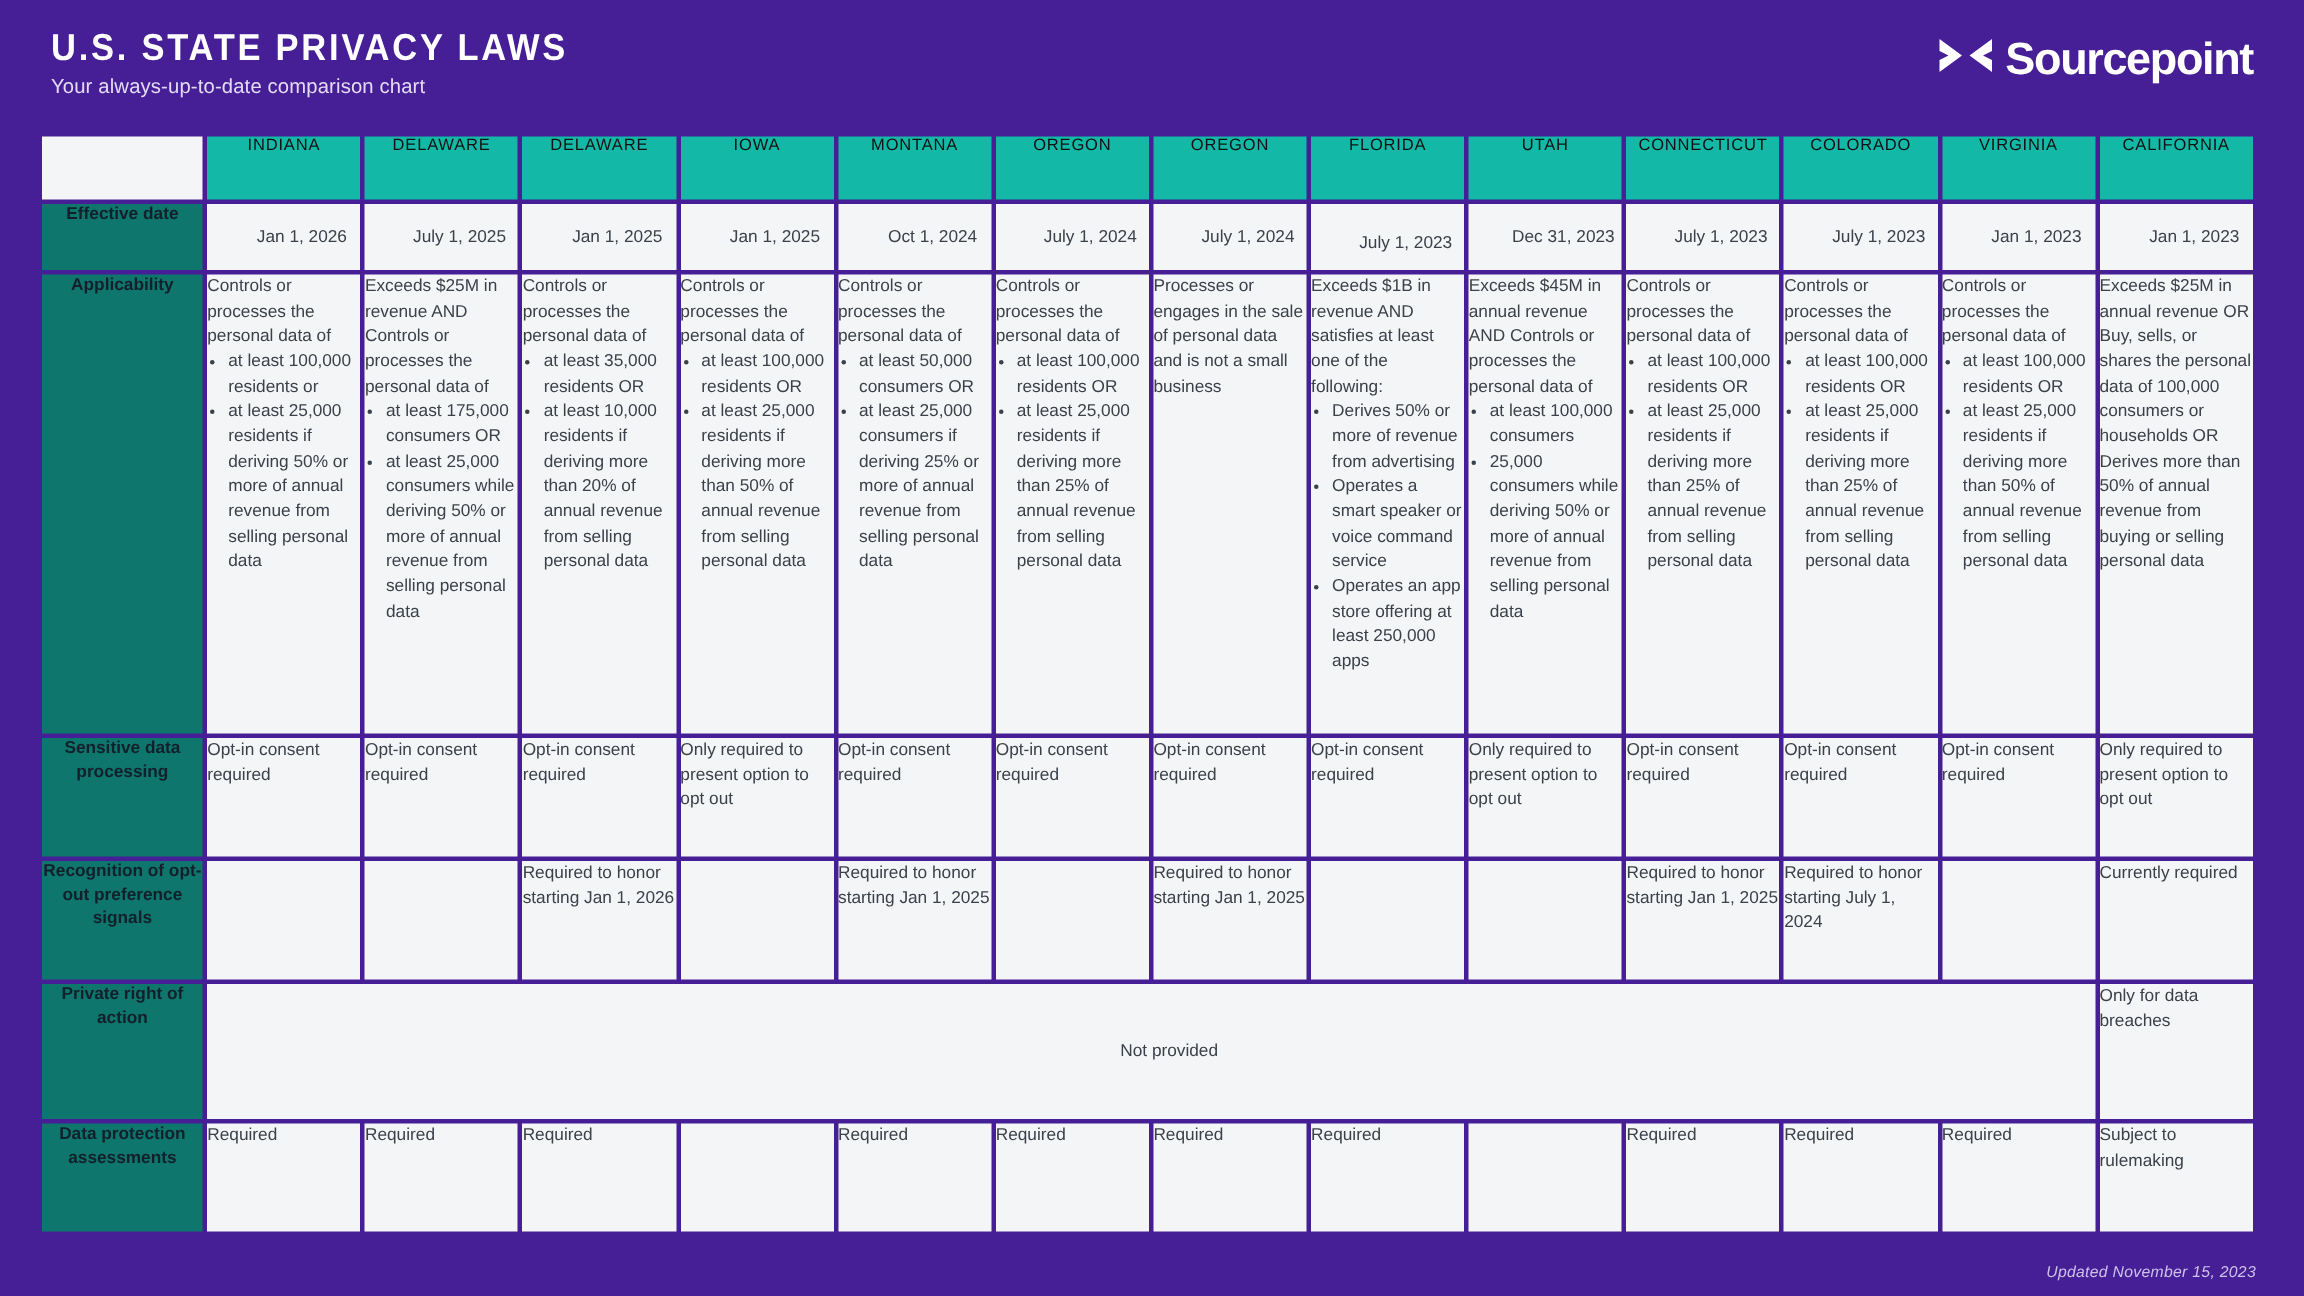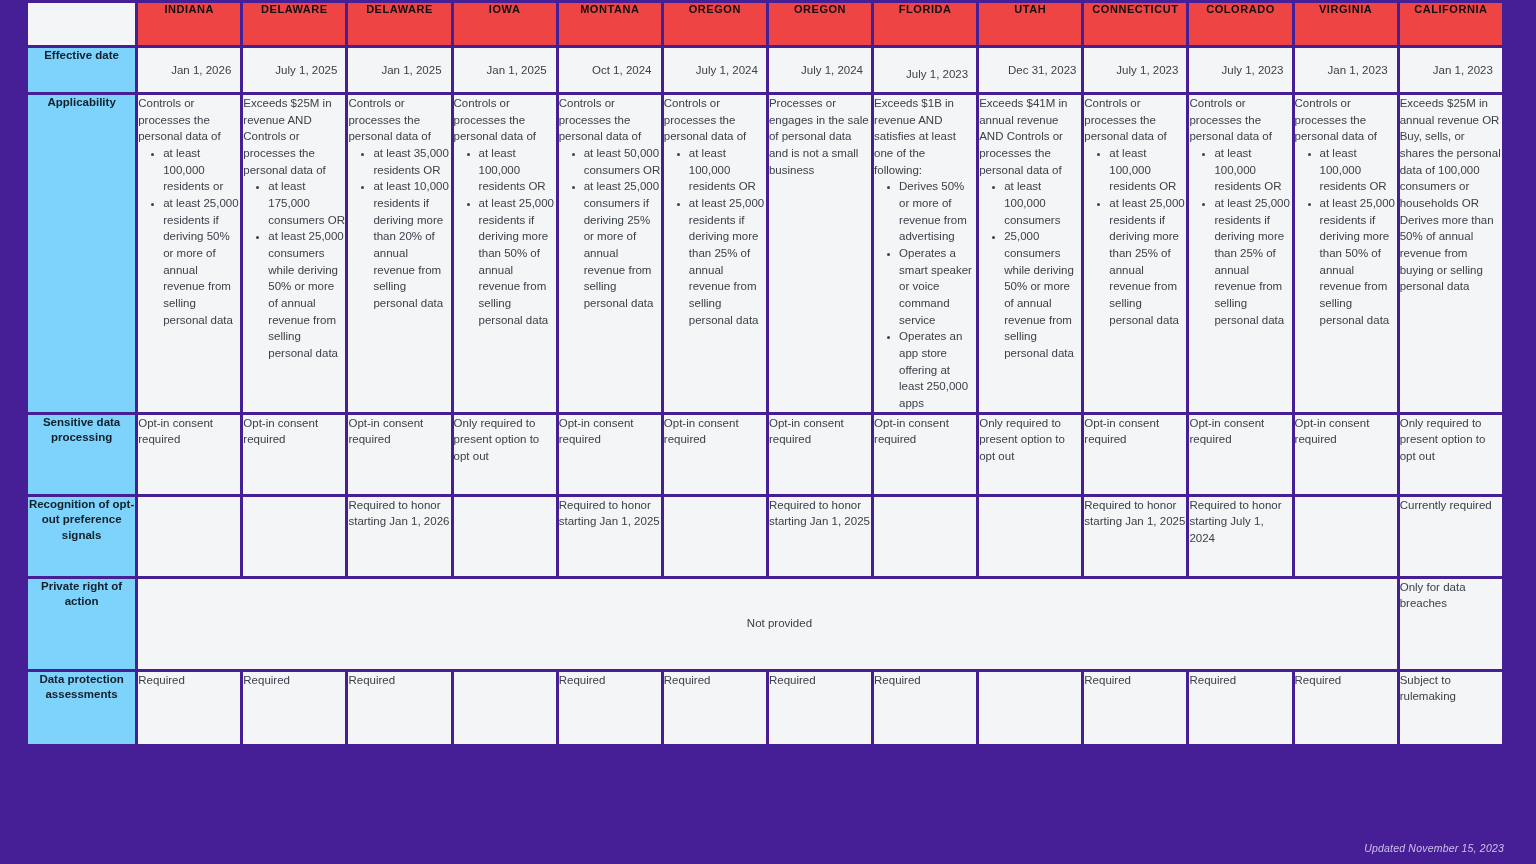--- a/index.html
+++ b/index.html
@@ -77,32 +77,32 @@
   }
   table.grid td, table.grid th {
     padding: 0;
     vertical-align: top;
   }
   th.corner {
     background: #f4f5f7;
     width: 106px;
   }
   th.state {
-    background: #ef4444;
+    background: #14b8a6;
     color: #111111;
     font-size: 11px;
-    font-weight: bold;
+    font-weight: normal;
     letter-spacing: 0.55px;
     text-align: center;
     vertical-align: middle;
     height: 42px;
     transform: none;
   }
   td.rowlabel {
-    background: #7dd3fc;
+    background: #0f766e;
     color: #11202a;
     font-size: 11.5px;
     font-weight: bold;
     text-align: center;
     vertical-align: middle;
     line-height: 1.35;
     padding: 4px 6px;
     box-sizing: border-box;
   }
   td.cell {
@@ -114,21 +114,21 @@
     box-sizing: border-box;
   }
   td.cell.center-all {
     text-align: center;
     vertical-align: middle;
     padding-left: 24px;
   }
   .cell-text { display: block; }
   ul.bullets {
     margin: 0 0 0 1px;
-    padding-left: 24px;
+    padding-left: 13px;
     list-style: disc;
   }
   ul.bullets li {
     margin: 0;
     padding: 0;
     line-height: 1.45;
   }
   ul.bullets li::marker { font-size: 9px; }
   .lowered { display: block; padding-top: 8px; }
   
@@ -140,20 +140,35 @@
     font-size: 10.5px;
     font-style: italic;
     letter-spacing: .2px;
   }
 </style>
 </head>
 <body>
 
 <div class="page">
 
+  <div class="header">
+    <div class="title-block">
+      <h1 class="main-title">U.S. STATE PRIVACY LAWS</h1>
+      <p class="subtitle">Your always-up-to-date comparison chart</p>
+    </div>
+    <div class="logo">
+      <span class="logo-mark">
+        <svg width="38" height="26" viewBox="0 0 38 26" aria-hidden="true">
+          <polygon points="1,2 16,13 1,24 1,16 7,13 1,10" fill="#ffffff"></polygon>
+          <polygon points="36,2 21,13 36,24 36,16 30,13 36,10" fill="#ffffff"></polygon>
+        </svg>
+      </span>
+      <span class="logo-text">Sourcepoint</span>
+    </div>
+  </div>
 
   <div class="table-wrap">
     <table class="grid">
       <colgroup>
         <col style="width:106px">
         <col span="13" style="width:101px">
       </colgroup>
       <thead>
         <tr>
           <th class="corner"></th>
@@ -242,21 +257,21 @@
           </td>
           <td class="cell">
             <span class="cell-text">Exceeds $1B in revenue AND satisfies at least one of the following:</span>
             <ul class="bullets">
               <li>Derives 50% or more of revenue from advertising</li>
               <li>Operates a smart speaker or voice command service</li>
               <li>Operates an app store offering at least 250,000 apps</li>
             </ul>
           </td>
           <td class="cell">
-            <span class="cell-text">Exceeds $41M in annual revenue AND Controls or processes the personal data of</span>
+            <span class="cell-text">Exceeds $45M in annual revenue AND Controls or processes the personal data of</span>
             <ul class="bullets">
               <li>at least 100,000 consumers</li>
               <li>25,000 consumers while deriving 50% or more of annual revenue from selling personal data</li>
             </ul>
           </td>
           <td class="cell">
             <span class="cell-text">Controls or processes the personal data of</span>
             <ul class="bullets">
               <li>at least 100,000 residents OR</li>
               <li>at least 25,000 residents if deriving more than 25% of annual revenue from selling personal data</li>

